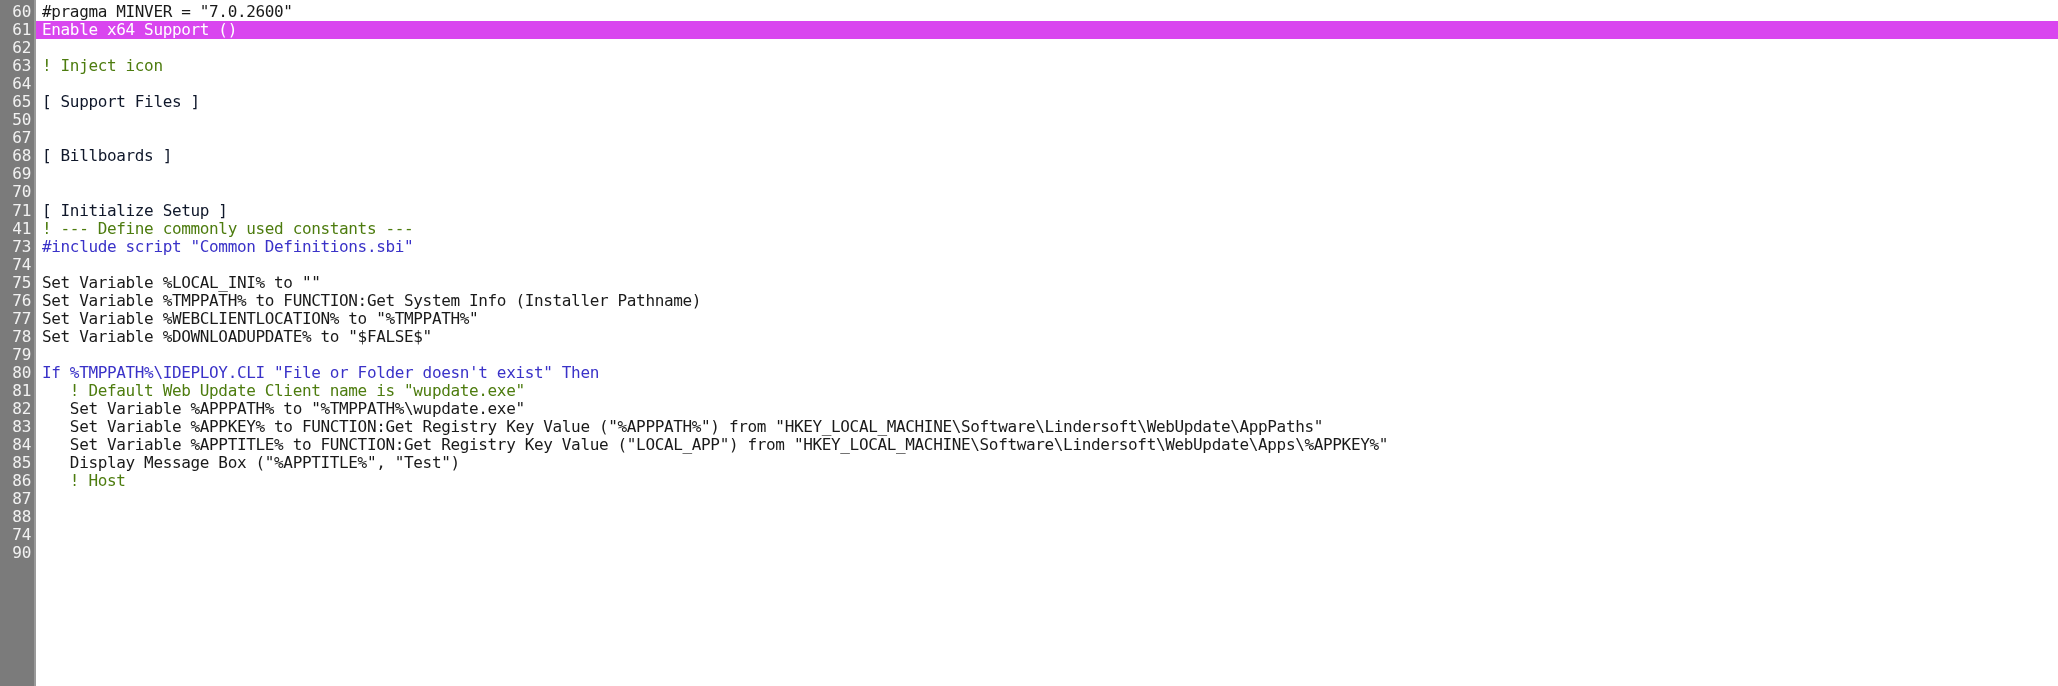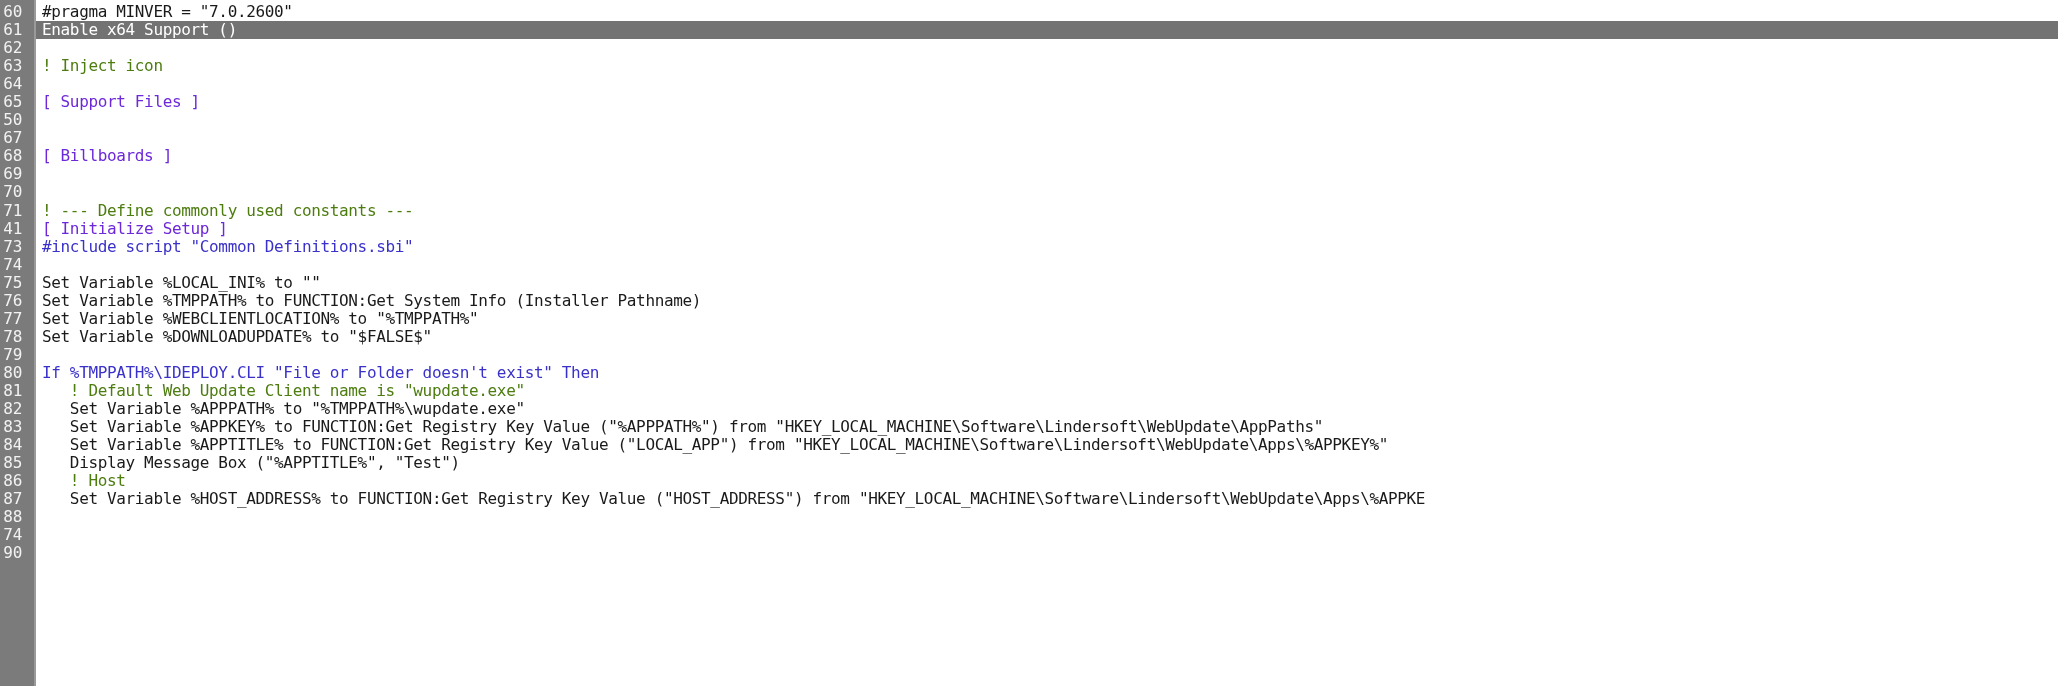--- a/index.html
+++ b/index.html
@@ -33,21 +33,21 @@
     user-select: none;
     flex: 0 0 auto;
     position: relative;
     z-index: 2;
     height: 686px;
   }
   #gutter .gl {
     height: 18.05px;
     line-height: 18.05px;
     font-size: 16px;
-    padding-right: 12px;
+    padding-right: 3px;
     letter-spacing: -0.3px;
     font-family: "DejaVu Sans Mono", "Liberation Mono", monospace;
     white-space: nowrap;
     overflow: hidden;
   }
   
   #code {
     flex: 1 1 auto;
     position: relative;
     height: 686px;
@@ -64,21 +64,21 @@
     color: #1a1a1a;
     overflow: hidden;
   }
   #code .row.sel {
     background: #1168c7;
     color: #ffffff;
   }
   
   .t-plain   { color: #1a1a1a; }
   .t-comment { color: #4d7c0f; }
-  .t-section { color: #6d28d9; }
+  .t-section { color: #0f172a; }
   .t-pre     { color: #3a32c8; }
   .t-kw      { color: #3a32c8; }
   .row.sel .t-plain,
   .row.sel .t-comment,
   .row.sel .t-section,
   .row.sel .t-pre,
   .row.sel .t-kw { color: #ffffff; }
 
   
   #topsliver {
@@ -131,44 +131,43 @@
       <div class="gl">84</div>
       <div class="gl">85</div>
       <div class="gl">86</div>
       <div class="gl">87</div>
       <div class="gl">88</div>
       <div class="gl">74</div>
       <div class="gl">90</div>
     </div>
   <div id="code" style="margin-top: 3px;">
       <div class="row"><span class="t-plain">#pragma MINVER = "7.0.2600"</span></div>
-      <div class="row sel" style="background: #737373;"><span class="t-plain">Enable x64 Support ()</span></div>
+      <div class="row sel" style="background: #d946ef;"><span class="t-plain">Enable x64 Support ()</span></div>
       <div class="row"><span class="t-plain"></span></div>
       <div class="row"><span class="t-comment">! Inject icon</span></div>
       <div class="row"><span class="t-plain"></span></div>
       <div class="row"><span class="t-section">[ Support Files ]</span></div>
       <div class="row"><span class="t-plain"></span></div>
       <div class="row"><span class="t-plain"></span></div>
       <div class="row"><span class="t-section">[ Billboards ]</span></div>
       <div class="row"><span class="t-plain"></span></div>
       <div class="row"><span class="t-plain"></span></div>
+      <div class="row"><span class="t-section">[ Initialize Setup ]</span></div>
       <div class="row"><span class="t-comment">! --- Define commonly used constants ---</span></div>
-      <div class="row"><span class="t-section">[ Initialize Setup ]</span></div>
       <div class="row"><span class="t-pre">#include script "Common Definitions.sbi"</span></div>
       <div class="row"><span class="t-plain"></span></div>
       <div class="row"><span class="t-plain">Set Variable %LOCAL_INI% to ""</span></div>
       <div class="row"><span class="t-plain">Set Variable %TMPPATH% to FUNCTION:Get System Info (Installer Pathname)</span></div>
       <div class="row"><span class="t-plain">Set Variable %WEBCLIENTLOCATION% to "%TMPPATH%"</span></div>
       <div class="row"><span class="t-plain">Set Variable %DOWNLOADUPDATE% to "$FALSE$"</span></div>
       <div class="row"><span class="t-plain"></span></div>
       <div class="row"><span class="t-kw">If %TMPPATH%\IDEPLOY.CLI "File or Folder doesn't exist" Then</span></div>
       <div class="row"><span class="t-comment">   ! Default Web Update Client name is "wupdate.exe"</span></div>
       <div class="row"><span class="t-plain">   Set Variable %APPPATH% to "%TMPPATH%\wupdate.exe"</span></div>
       <div class="row"><span class="t-plain">   Set Variable %APPKEY% to FUNCTION:Get Registry Key Value ("%APPPATH%") from "HKEY_LOCAL_MACHINE\Software\Lindersoft\WebUpdate\AppPaths"</span></div>
       <div class="row"><span class="t-plain">   Set Variable %APPTITLE% to FUNCTION:Get Registry Key Value ("LOCAL_APP") from "HKEY_LOCAL_MACHINE\Software\Lindersoft\WebUpdate\Apps\%APPKEY%"</span></div>
       <div class="row"><span class="t-plain">   Display Message Box ("%APPTITLE%", "Test")</span></div>
       <div class="row"><span class="t-comment">   ! Host</span></div>
-      <div class="row"><span class="t-plain">   Set Variable %HOST_ADDRESS% to FUNCTION:Get Registry Key Value ("HOST_ADDRESS") from "HKEY_LOCAL_MACHINE\Software\Lindersoft\WebUpdate\Apps\%APPKE</span></div>
     </div>
   <div id="topsliver">
       <div class="g"></div>
     </div>
 </div>
 
 </body></html>

